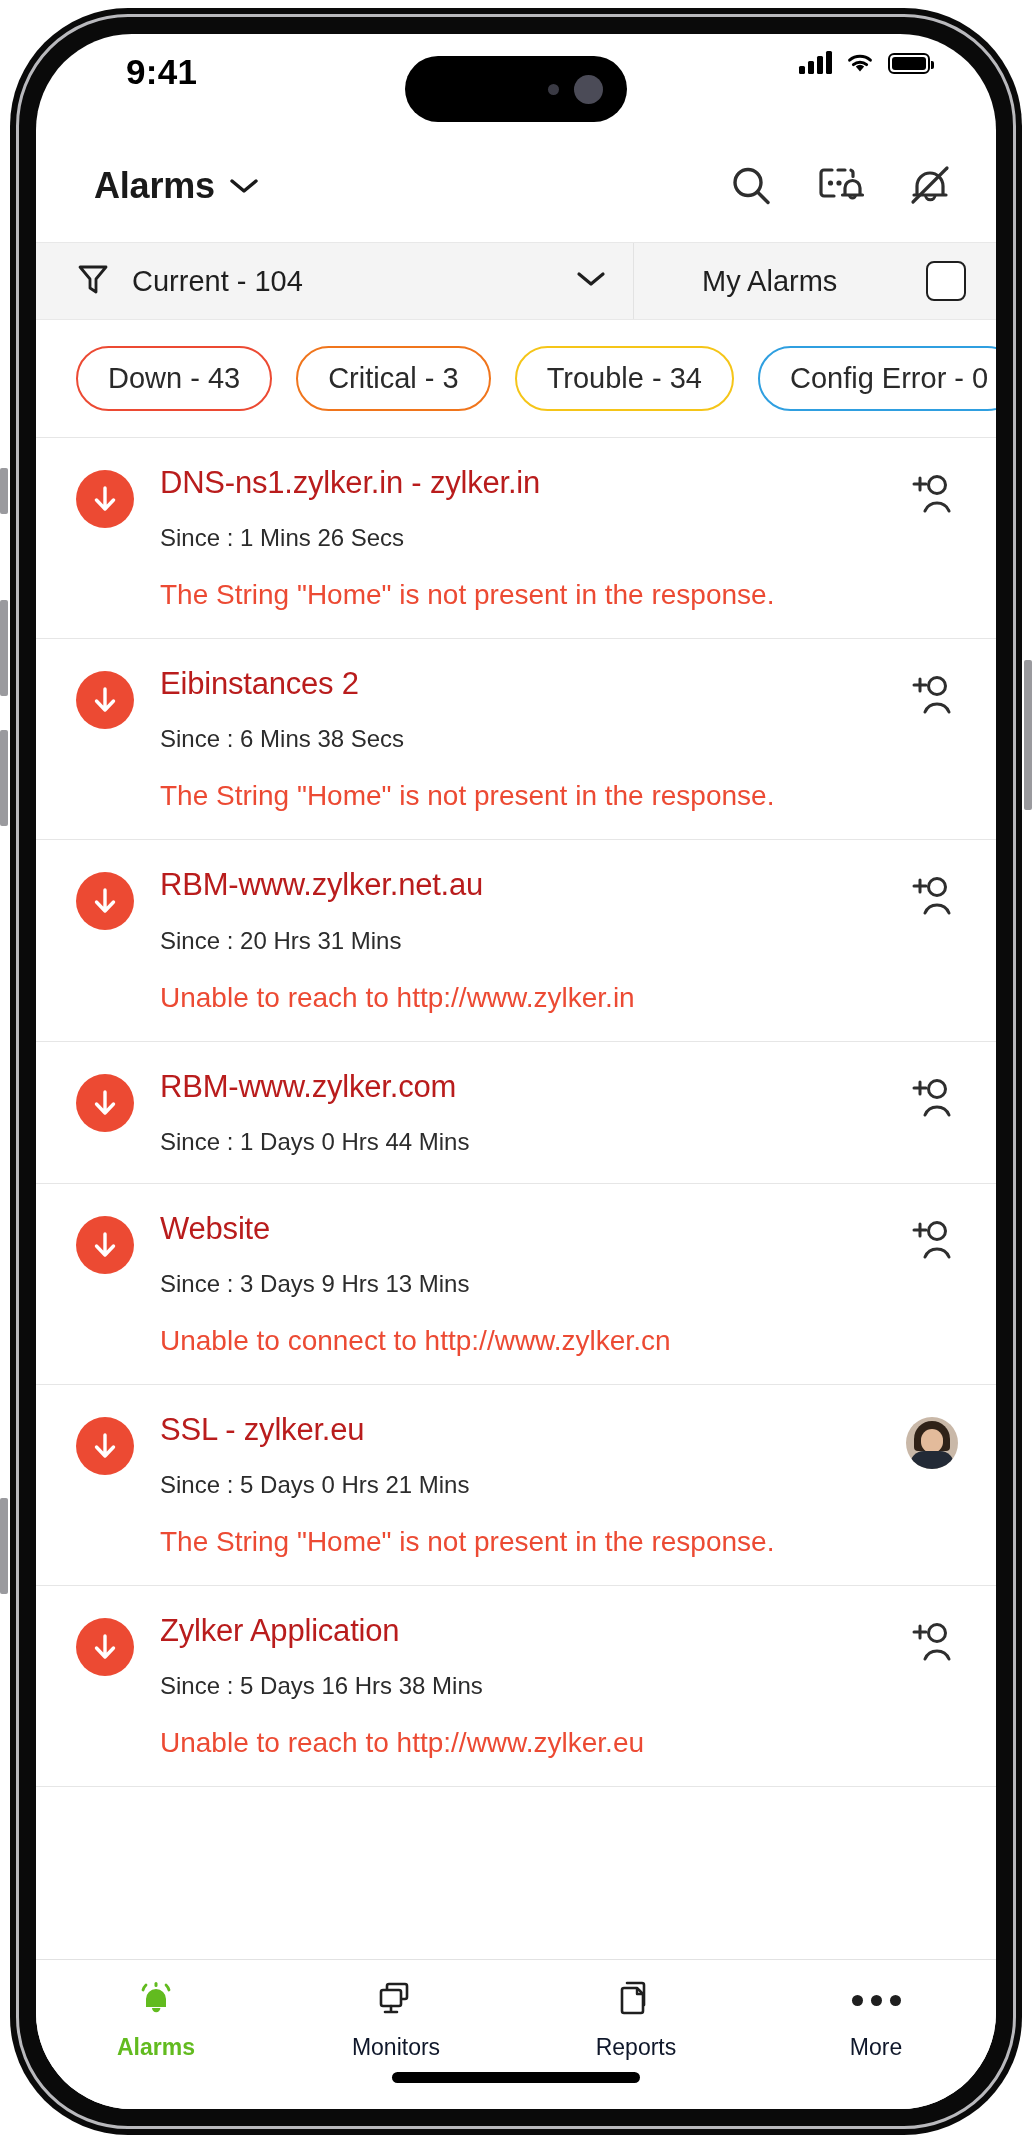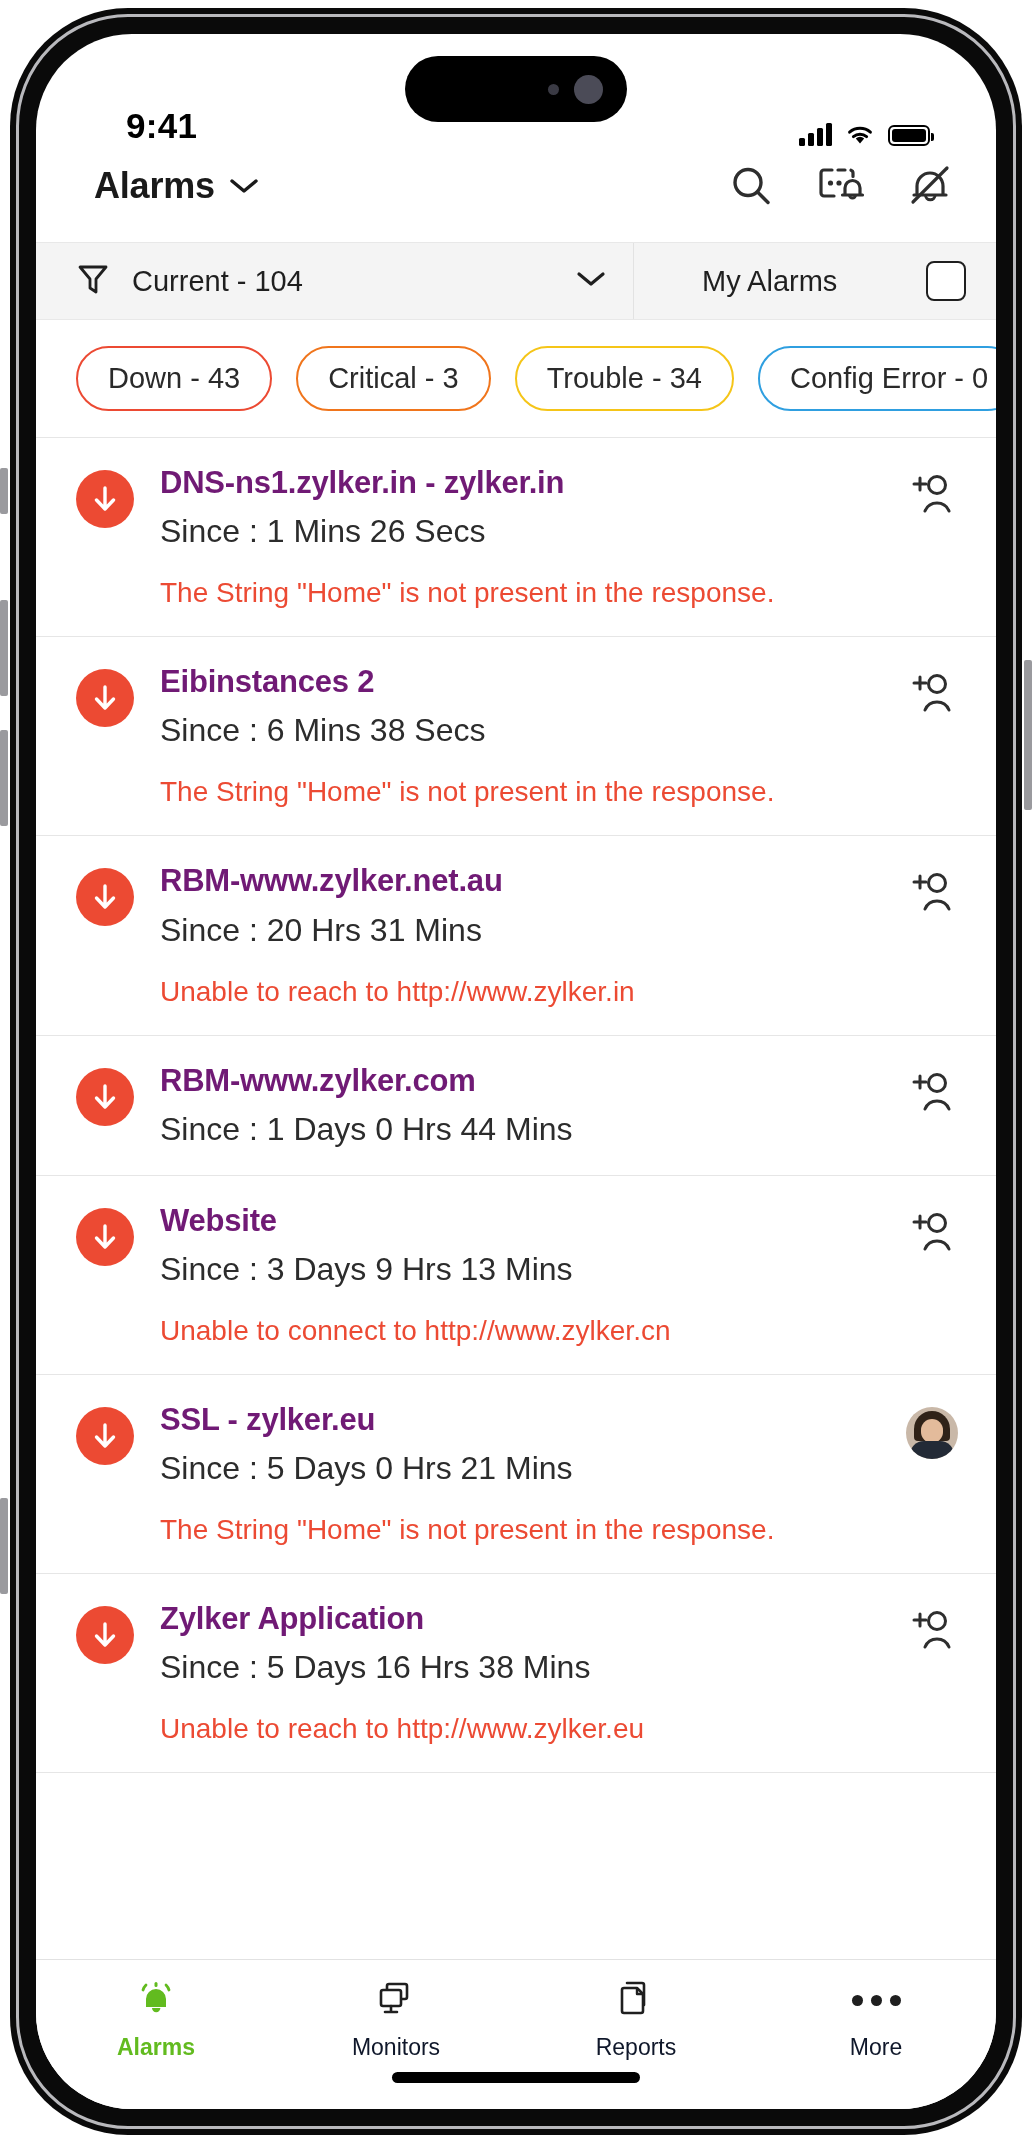--- a/index.html
+++ b/index.html
@@ -44,21 +44,21 @@
     right: 17px; bottom: 17px;
     background: #ffffff;
     border-radius: 96px;
     overflow: hidden;
   }
 
   
   .statusbar {
     position: relative;
     height: 112px;
-    display: flex; align-items: flex-end;
+    display: flex; align-items: flex-start;
     padding: 18px 58px 0 58px;
   }
   .clock {
     font-size: 35px; font-weight: 600; color: #000;
     letter-spacing: 0.3px;
     margin-left: 32px;
     font-family: "Liberation Sans", sans-serif;
   }
   .status-right {
     margin-left: auto; display: flex; align-items: center; gap: 13px;
@@ -163,26 +163,26 @@
     gap: 26px;
   }
   .sev-icon {
     flex: 0 0 auto; margin-top: 6px;
     width: 58px; height: 58px; border-radius: 50%;
     background: #ec4a33;
     display: flex; align-items: center; justify-content: center;
   }
   .alarm-body { flex: 1 1 auto; min-width: 0; }
   .alarm-title {
-    font-size: 31px; font-weight: 700; color: #701a75;
+    font-size: 31px; font-weight: 400; color: #b91c1c;
     letter-spacing: -0.2px; line-height: 1.2;
   }
   .alarm-since {
-    font-size: 32px; color: #2c2c2c;
-    margin-top: 10px; line-height: 1.25;
+    font-size: 24px; color: #2c2c2c;
+    margin-top: 22px; line-height: 1.25;
   }
   .alarm-msg {
     font-size: 28px; color: #ec4a33;
     margin-top: 24px; line-height: 1.25;
   }
   .alarm-action { flex: 0 0 auto; margin-top: 6px; width: 52px; display:flex; justify-content:center; }
   .avatar {
     width: 52px; height: 52px; border-radius: 50%;
     background: #c9b8a8; overflow: hidden; position: relative;
   }

